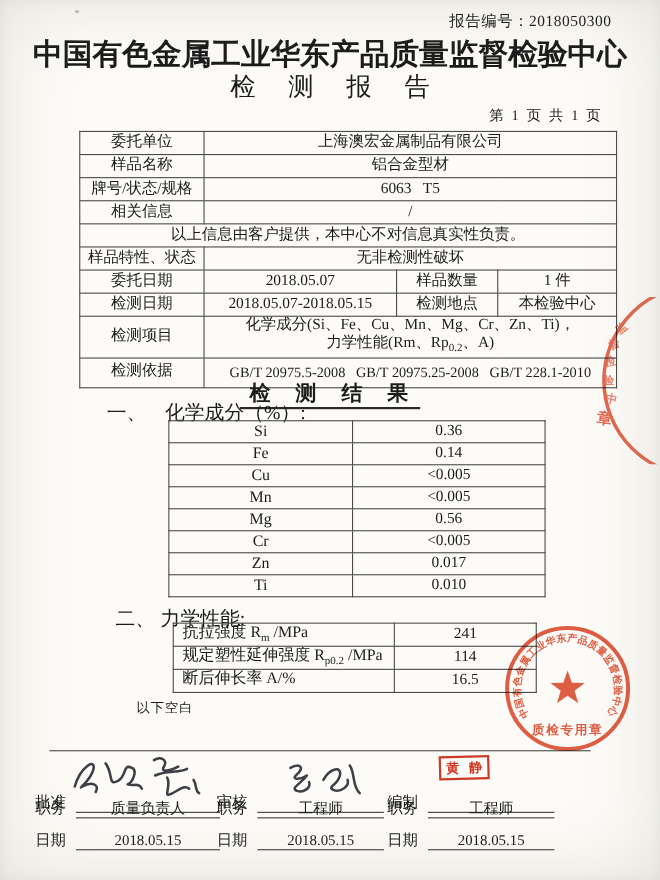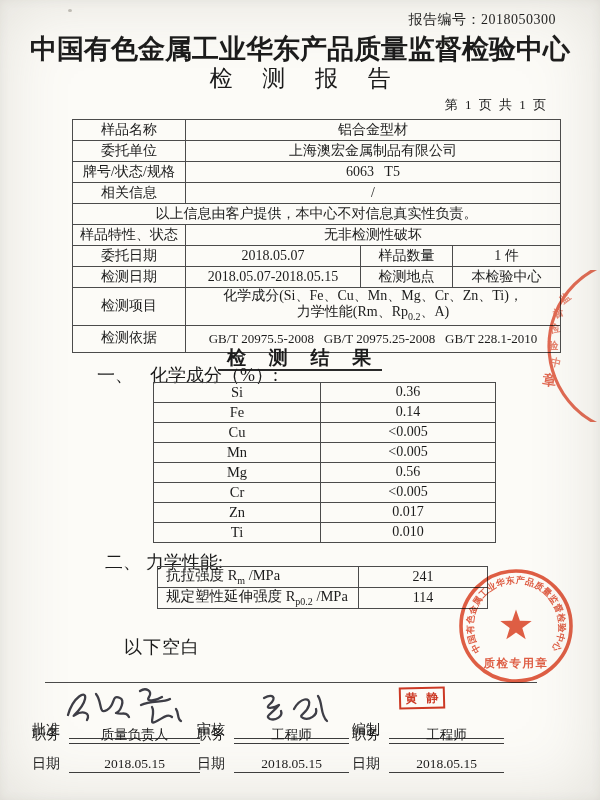--- a/index.html
+++ b/index.html
@@ -42,21 +42,21 @@
 
   .chem-table{position:absolute;left:153px;top:382px;width:342px;font-size:14px;}
   .chem-table td{height:19px;}
   .chem-el{font-size:14.5px;}
 
   .mech-table{position:absolute;left:157px;top:566px;width:330px;font-size:14px;}
   .mech-table td{height:20px;}
   .mech-lbl{text-align:left;padding-left:8px;font-size:14.5px;}
   sub{font-size:10px;}
 
-  .blank-note{position:absolute;left:124px;top:635px;font-size:18px;letter-spacing:1px;}
+  .blank-note{position:absolute;left:124px;top:635px;font-size:12px;letter-spacing:1px;}
 
   .sep-line{position:absolute;left:45px;top:682px;width:492px;height:1px;background:#4a4a4a;}
 
   .sig-row{position:absolute;display:flex;align-items:flex-end;height:19px;font-size:14px;}
   .sig-row .lbl{flex:0 0 auto;margin-right:9px;white-space:nowrap;}
   .sig-row .line{flex:1;border-bottom:1.4px solid #3c3c3c;text-align:center;font-size:13.5px;min-height:17px;line-height:17px;margin-top:24px;}
   .c1{left:32px;width:168px;}
   .c2{left:197px;width:152px;}
   .c3{left:352px;width:152px;}
   .r1{top:720px;justify-content:center;}
@@ -93,26 +93,26 @@
 
   <table class="info-table">
     <colgroup>
         <col style="width:113px">
         <col style="width:175px">
         <col style="width:92px">
         <col style="width:108px">
       </colgroup>
     <tbody>
         <tr>
+      <td>委托单位</td>
+      <td colspan="3">上海澳宏金属制品有限公司</td>
+    </tr>
+    <tr>
       <td>样品名称</td>
       <td colspan="3">铝合金型材</td>
-    </tr>
-    <tr>
-      <td>委托单位</td>
-      <td colspan="3">上海澳宏金属制品有限公司</td>
     </tr>
     <tr>
       <td>牌号/状态/规格</td>
       <td colspan="3" class="pre">6063   T5</td>
     </tr>
     <tr>
       <td>相关信息</td>
       <td colspan="3">/</td>
     </tr>
     <tr>
@@ -201,20 +201,24 @@
         <col style="width:129px">
       </colgroup>
     <tbody>
         <tr>
       <td class="mech-lbl"><span>抗拉强度 R</span><sub>m</sub><span> /MPa</span></td>
       <td>241</td>
     </tr>
     <tr>
       <td class="mech-lbl"><span>规定塑性延伸强度 R</span><sub>p0.2</sub><span> /MPa</span></td>
       <td>114</td>
+    </tr>
+    <tr>
+      <td class="mech-lbl"><span>断后伸长率 A/%</span><sub></sub><span></span></td>
+      <td>16.5</td>
     </tr>
   </tbody>
     </table>
 
   <div class="blank-note">以下空白</div>
 
   <div class="sep-line"></div>
 
   <div class="sig-row c1 r1">
       <span class="lbl">批准</span>

